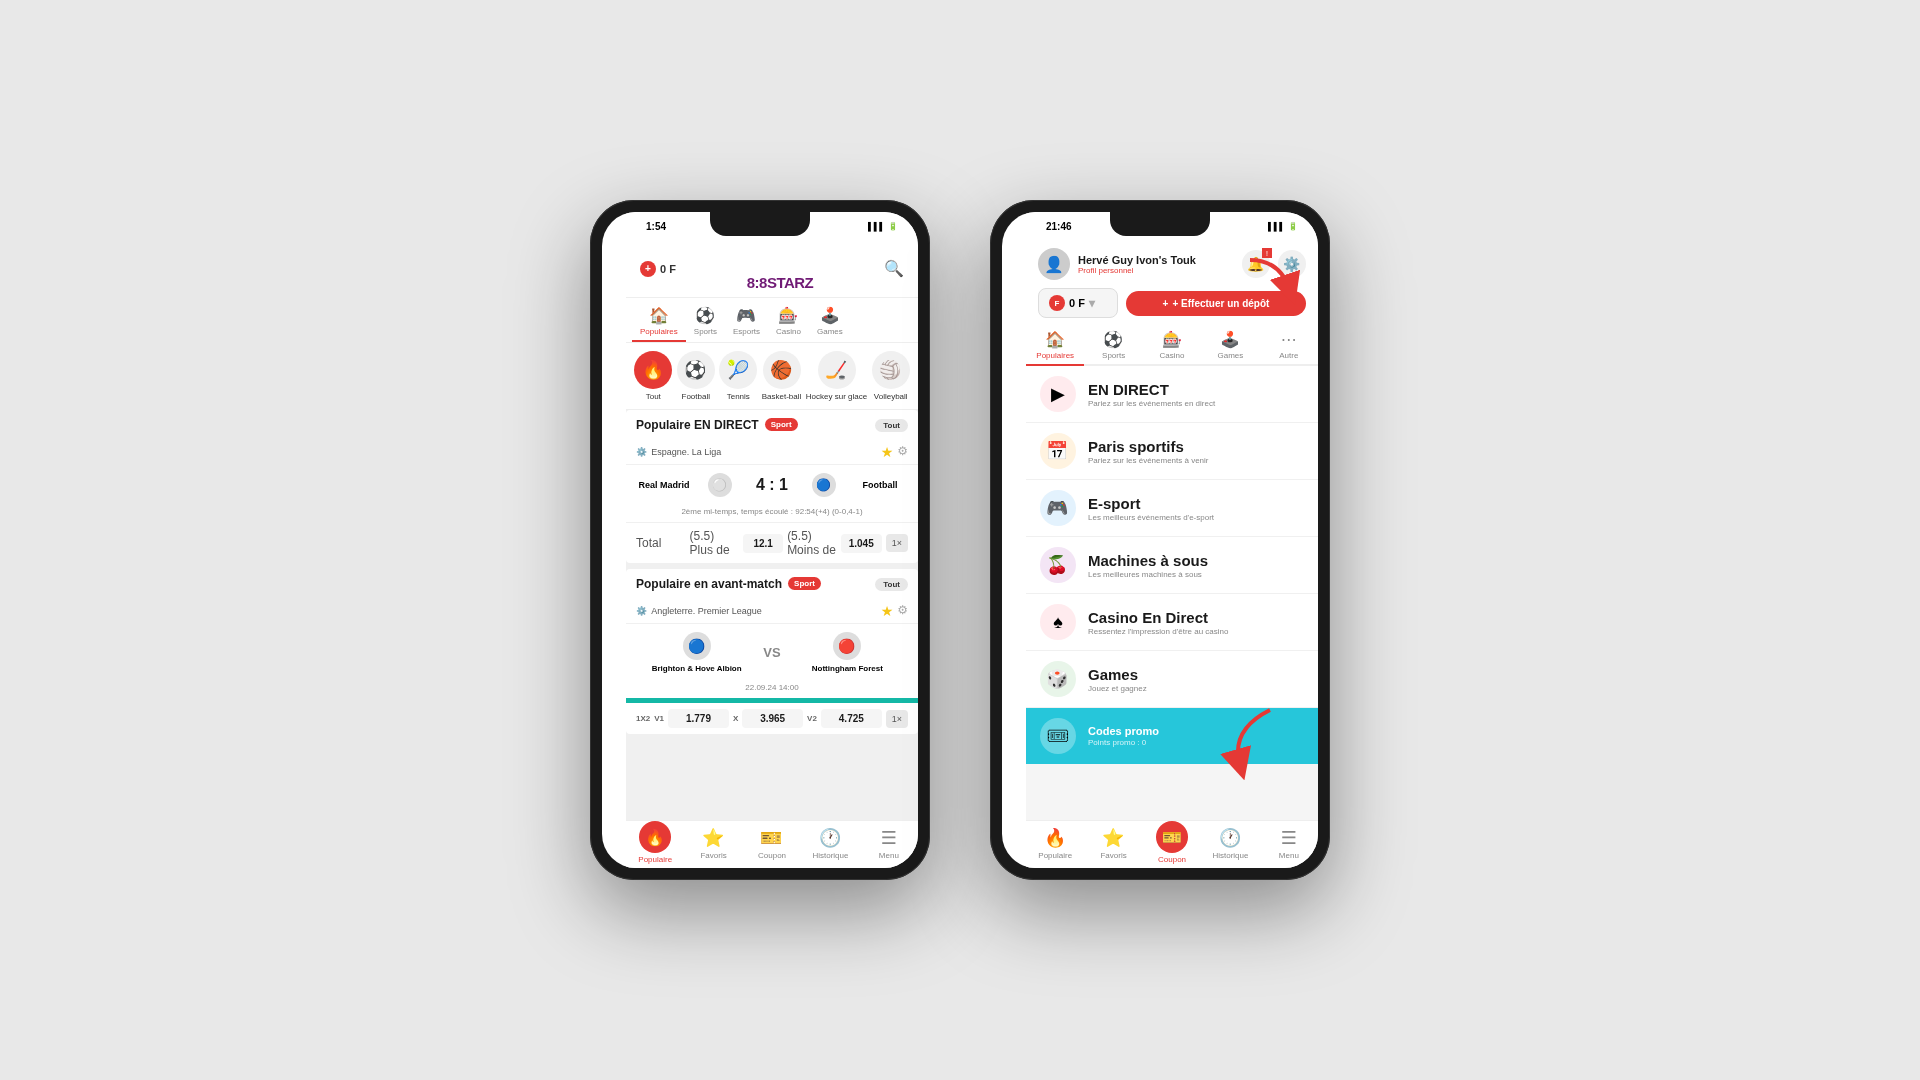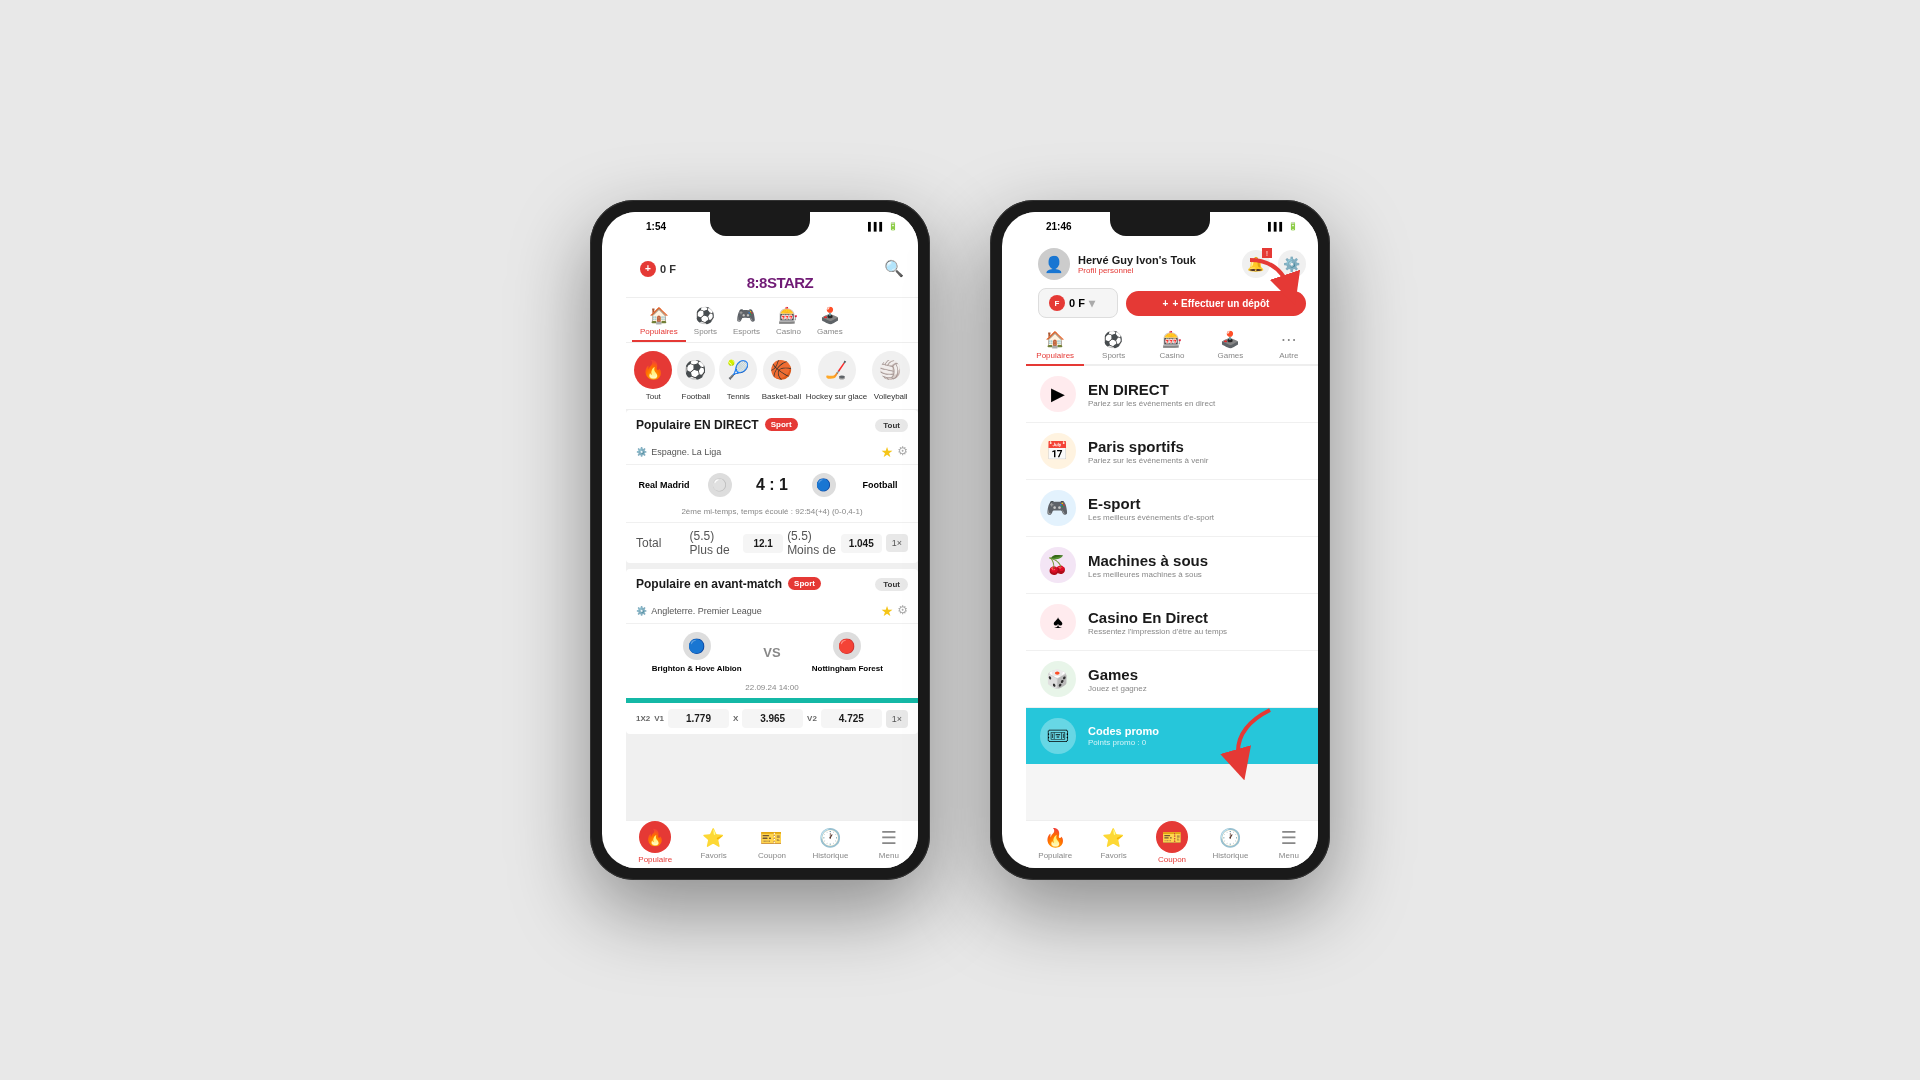--- a/index.html
+++ b/index.html
@@ -847,21 +847,21 @@
           <div class="menu-item-text">
             <div class="menu-item-title">Machines à sous</div>
             <div class="menu-item-desc">Les meilleures machines à sous</div>
           </div>
         </div>
 
         <div class="menu-item">
           <div class="menu-item-icon red-bg">♠</div>
           <div class="menu-item-text">
             <div class="menu-item-title">Casino En Direct</div>
-            <div class="menu-item-desc">Ressentez l'impression d'être au temps</div>
+            <div class="menu-item-desc">Ressentez l'impression d'être au casino</div>
           </div>
         </div>
 
         <div class="menu-item">
           <div class="menu-item-icon green-bg">🎲</div>
           <div class="menu-item-text">
             <div class="menu-item-title">Games</div>
             <div class="menu-item-desc">Jouez et gagnez</div>
           </div>
         </div>

